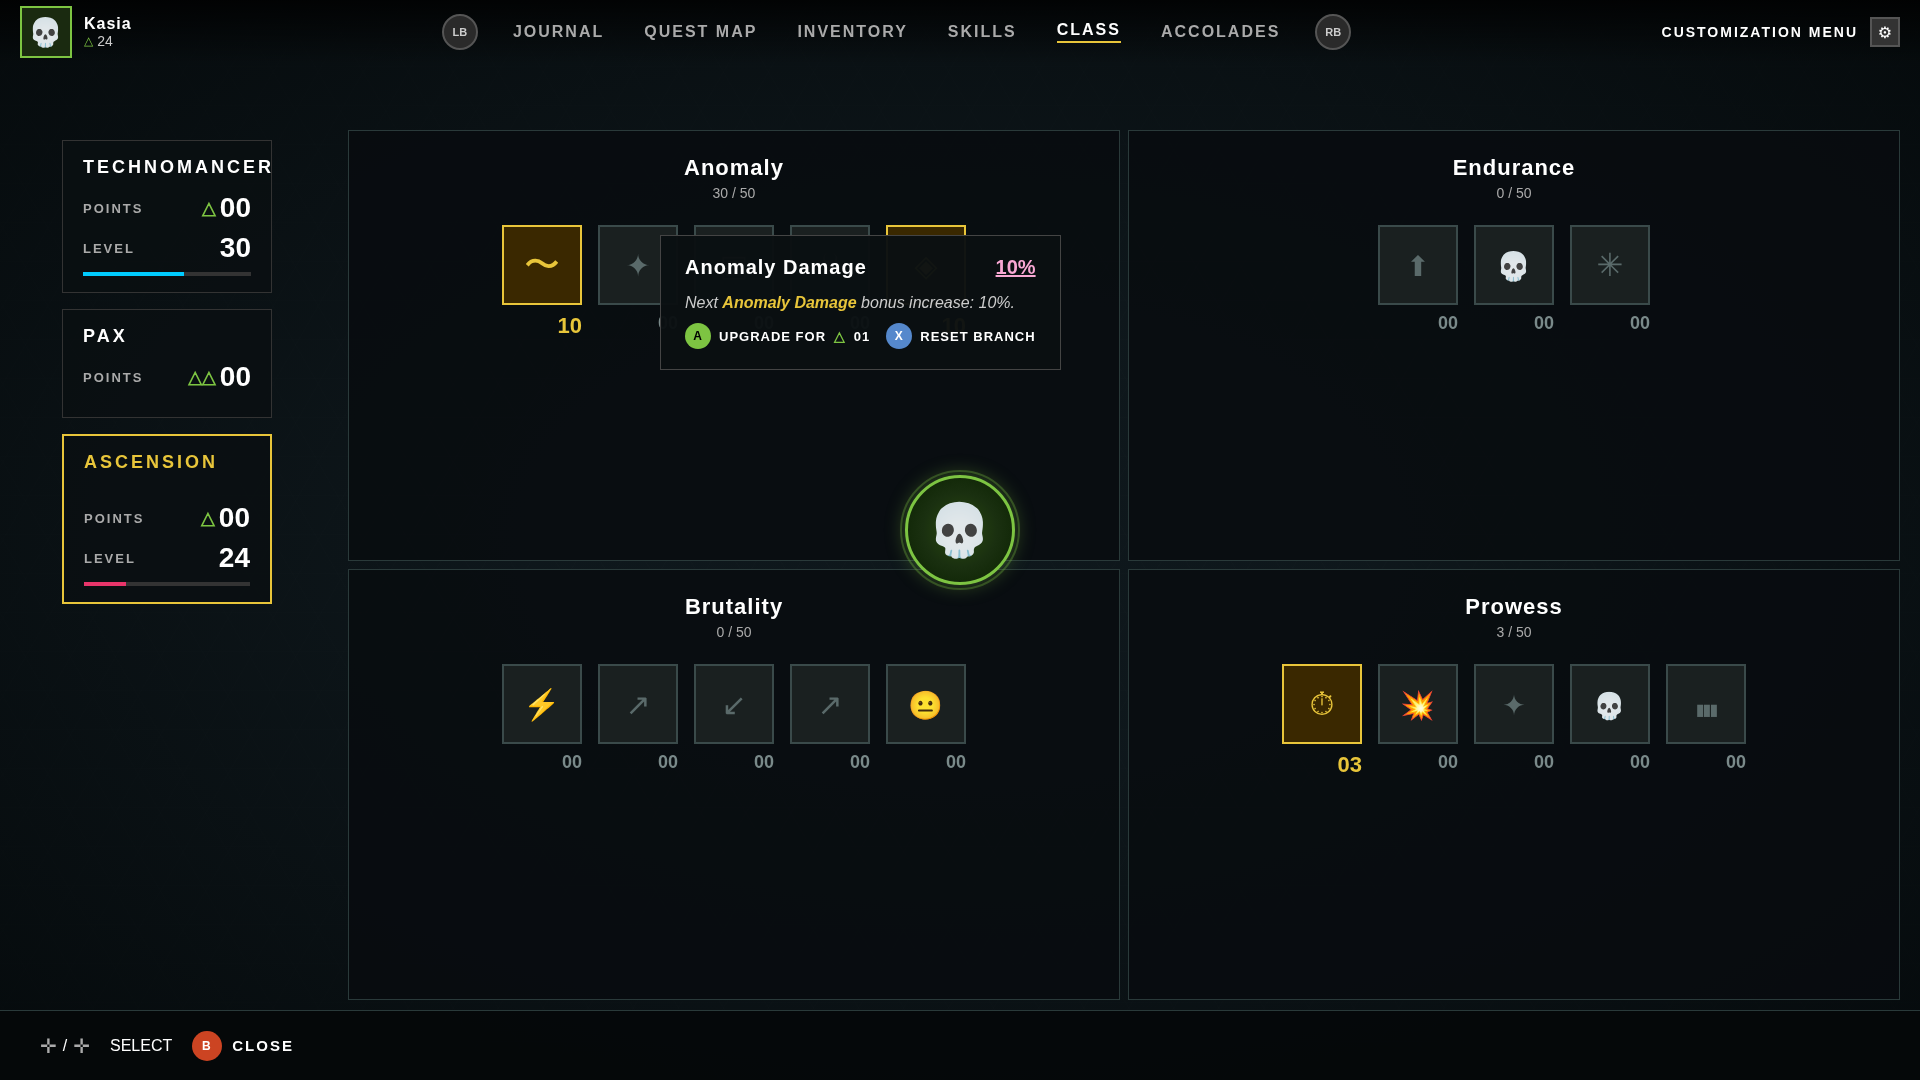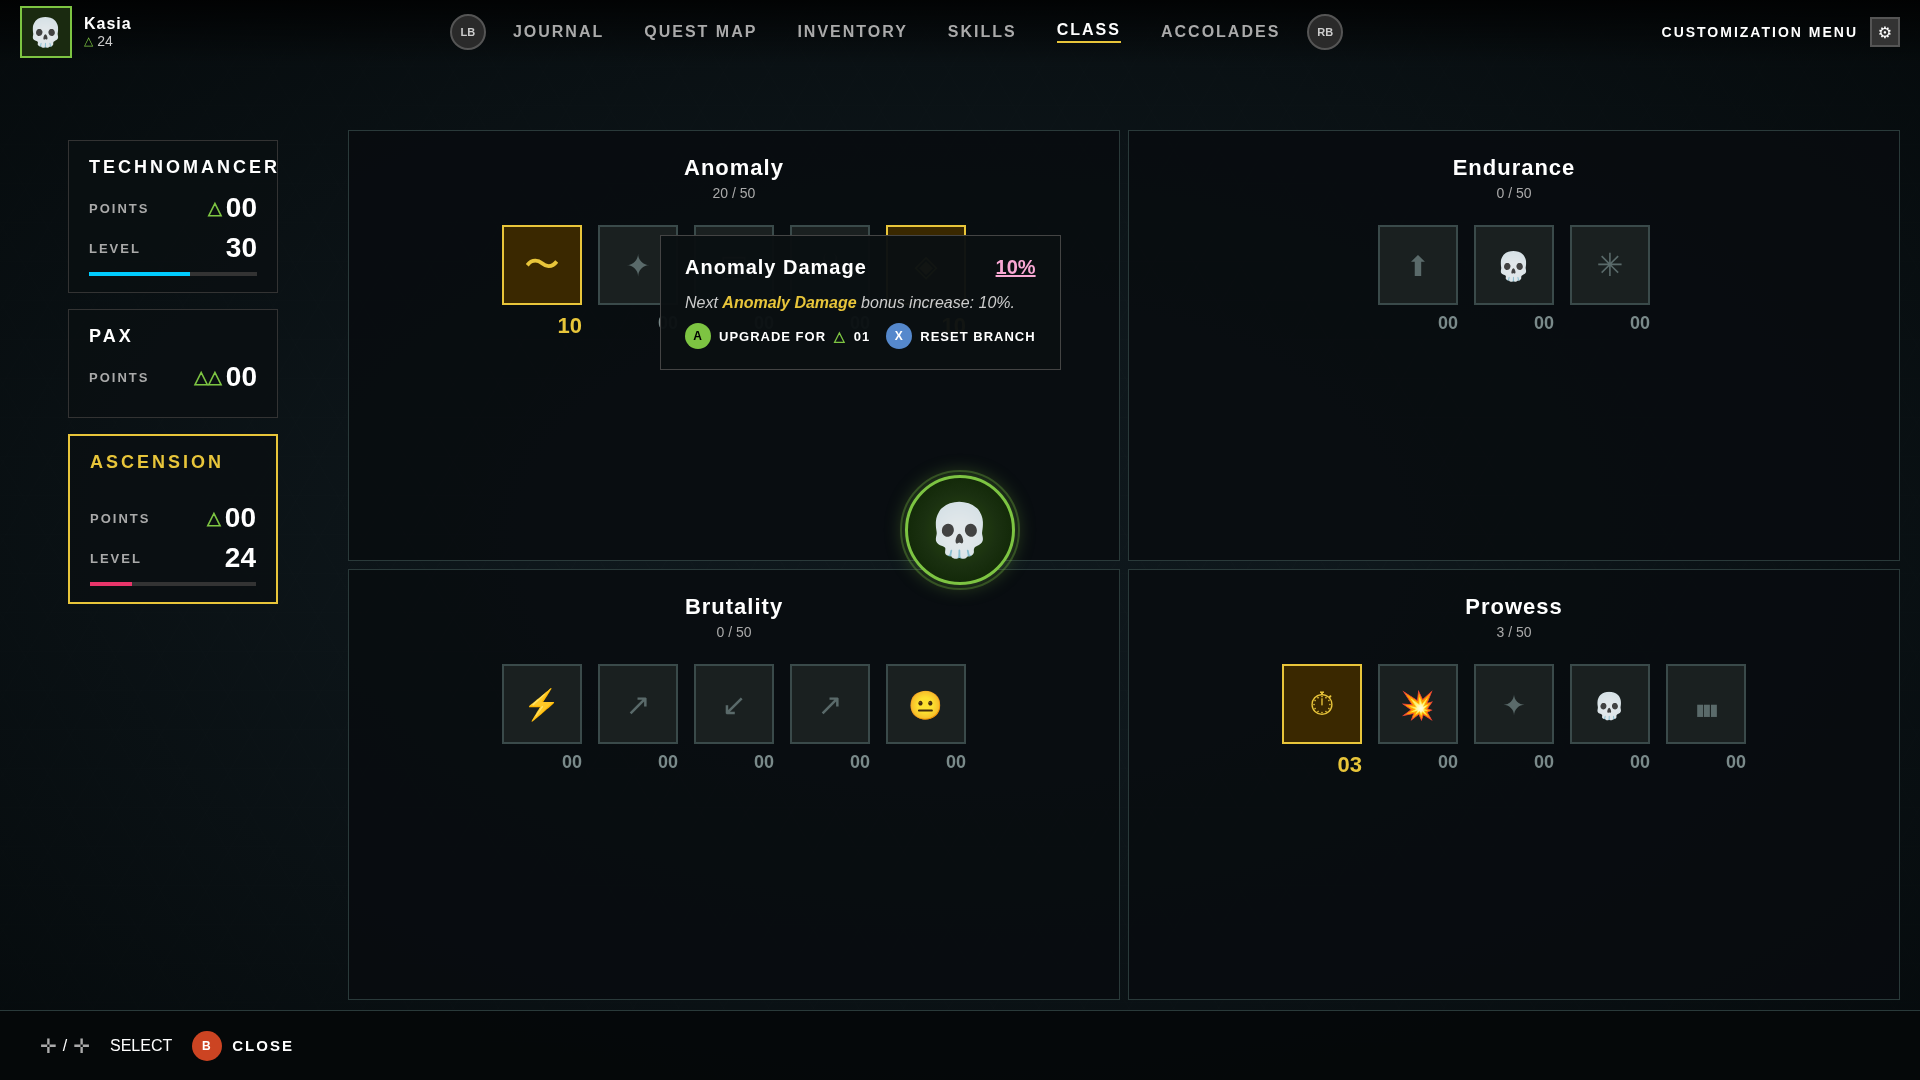--- a/index.html
+++ b/index.html
@@ -91,21 +91,21 @@
     }
 
     .level-icon {
       color: #7dc442;
       font-size: 12px;
     }
 
     .nav-center {
       display: flex;
       align-items: center;
-      gap: 7px;
+      gap: 15px;
     }
 
     .nav-btn-circle {
       width: 36px;
       height: 36px;
       border-radius: 50%;
       background: #2a2a2a;
       border: 2px solid #555;
       display: flex;
       align-items: center;
@@ -159,21 +159,21 @@
       background: #333;
       display: flex;
       align-items: center;
       justify-content: center;
       font-size: 16px;
     }
 
     
     .left-panel {
       position: absolute;
-      left: 68px;
+      left: 62px;
       top: 140px;
       width: 210px;
       z-index: 10;
       display: flex;
       flex-direction: column;
       gap: 16px;
     }
 
     .stat-box {
       background: rgba(10,15,18,0.9);
@@ -680,21 +680,21 @@
     <div class="ascension-xp-bar">
       <div class="ascension-xp-fill"></div>
     </div>
   </div>
 </div>
 
 <div class="main-content">
 
   <div class="skill-section">
     <div class="skill-section-title">Anomaly</div>
-    <div class="skill-section-score">20 / 50</div>
+    <div class="skill-section-score">30 / 50</div>
     <div class="skills-row">
       <div class="skill-item">
         <div class="skill-icon-box active-gold">
           <span class="skill-icon-inner icon-spiral"></span>
         </div>
         <span class="skill-value active-gold">10</span>
       </div>
       <div class="skill-item">
         <div class="skill-icon-box">
           <span class="skill-icon-inner icon-sun"></span>

